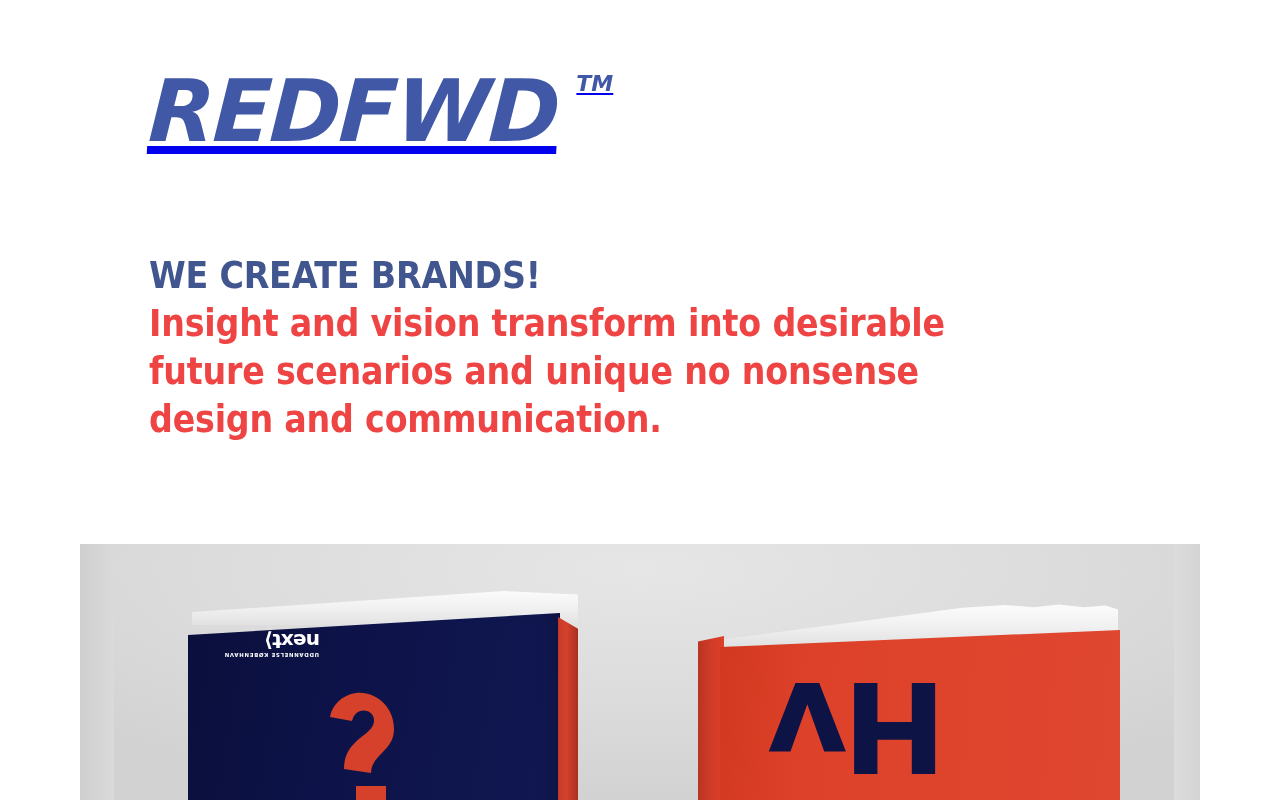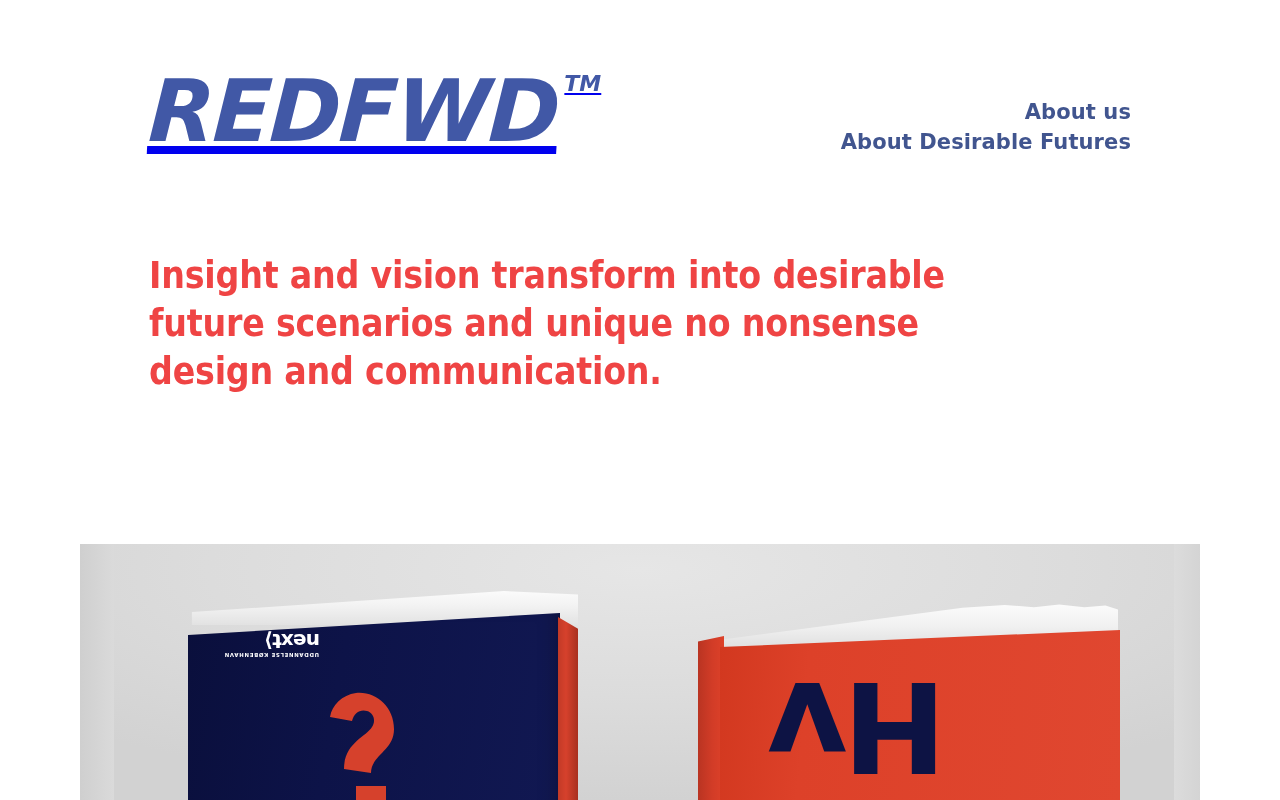--- a/index.html
+++ b/index.html
@@ -50,21 +50,21 @@
   }
 
   .logo-tm {
     font-family:"DejaVu Sans", sans-serif;
     font-weight:700;
     font-style:italic;
     font-size:22px;
     line-height:22px;
     color:#4158a6;
     margin-top:10px;
-    margin-left:6px;
+    margin-left:18px;
     letter-spacing:0px;
   }
 
   .main-nav {
     position:absolute;
     right:149px;
     top:97px;
     text-align:right;
     display:flex;
     flex-direction:column;
@@ -304,28 +304,25 @@
 
 <div class="page">
 
   <header class="site-header">
 
     <a class="logo-wrap" href="#">
       <span class="logo-text">REDFWD</span>
       <span class="logo-tm">TM</span>
     </a>
 
-    <nav class="main-nav">
-      <a class="nav-link" href="#">About us</a>
-      <a class="nav-link" href="#">About Desirable Futures</a>
-    </nav>
 
   </header>
 
   <section class="hero">
+    <h1 class="hero-line">WE CREATE BRANDS!</h1>
     <p class="hero-body">Insight and vision transform into desirable future scenarios and unique no nonsense design and communication.</p>
   </section>
 
   <figure class="hero-image">
 
     <div class="photo-bg"></div>
     <div class="img-edge-left"></div>
     <div class="img-edge-right"></div>
 
     <div class="book-left">

